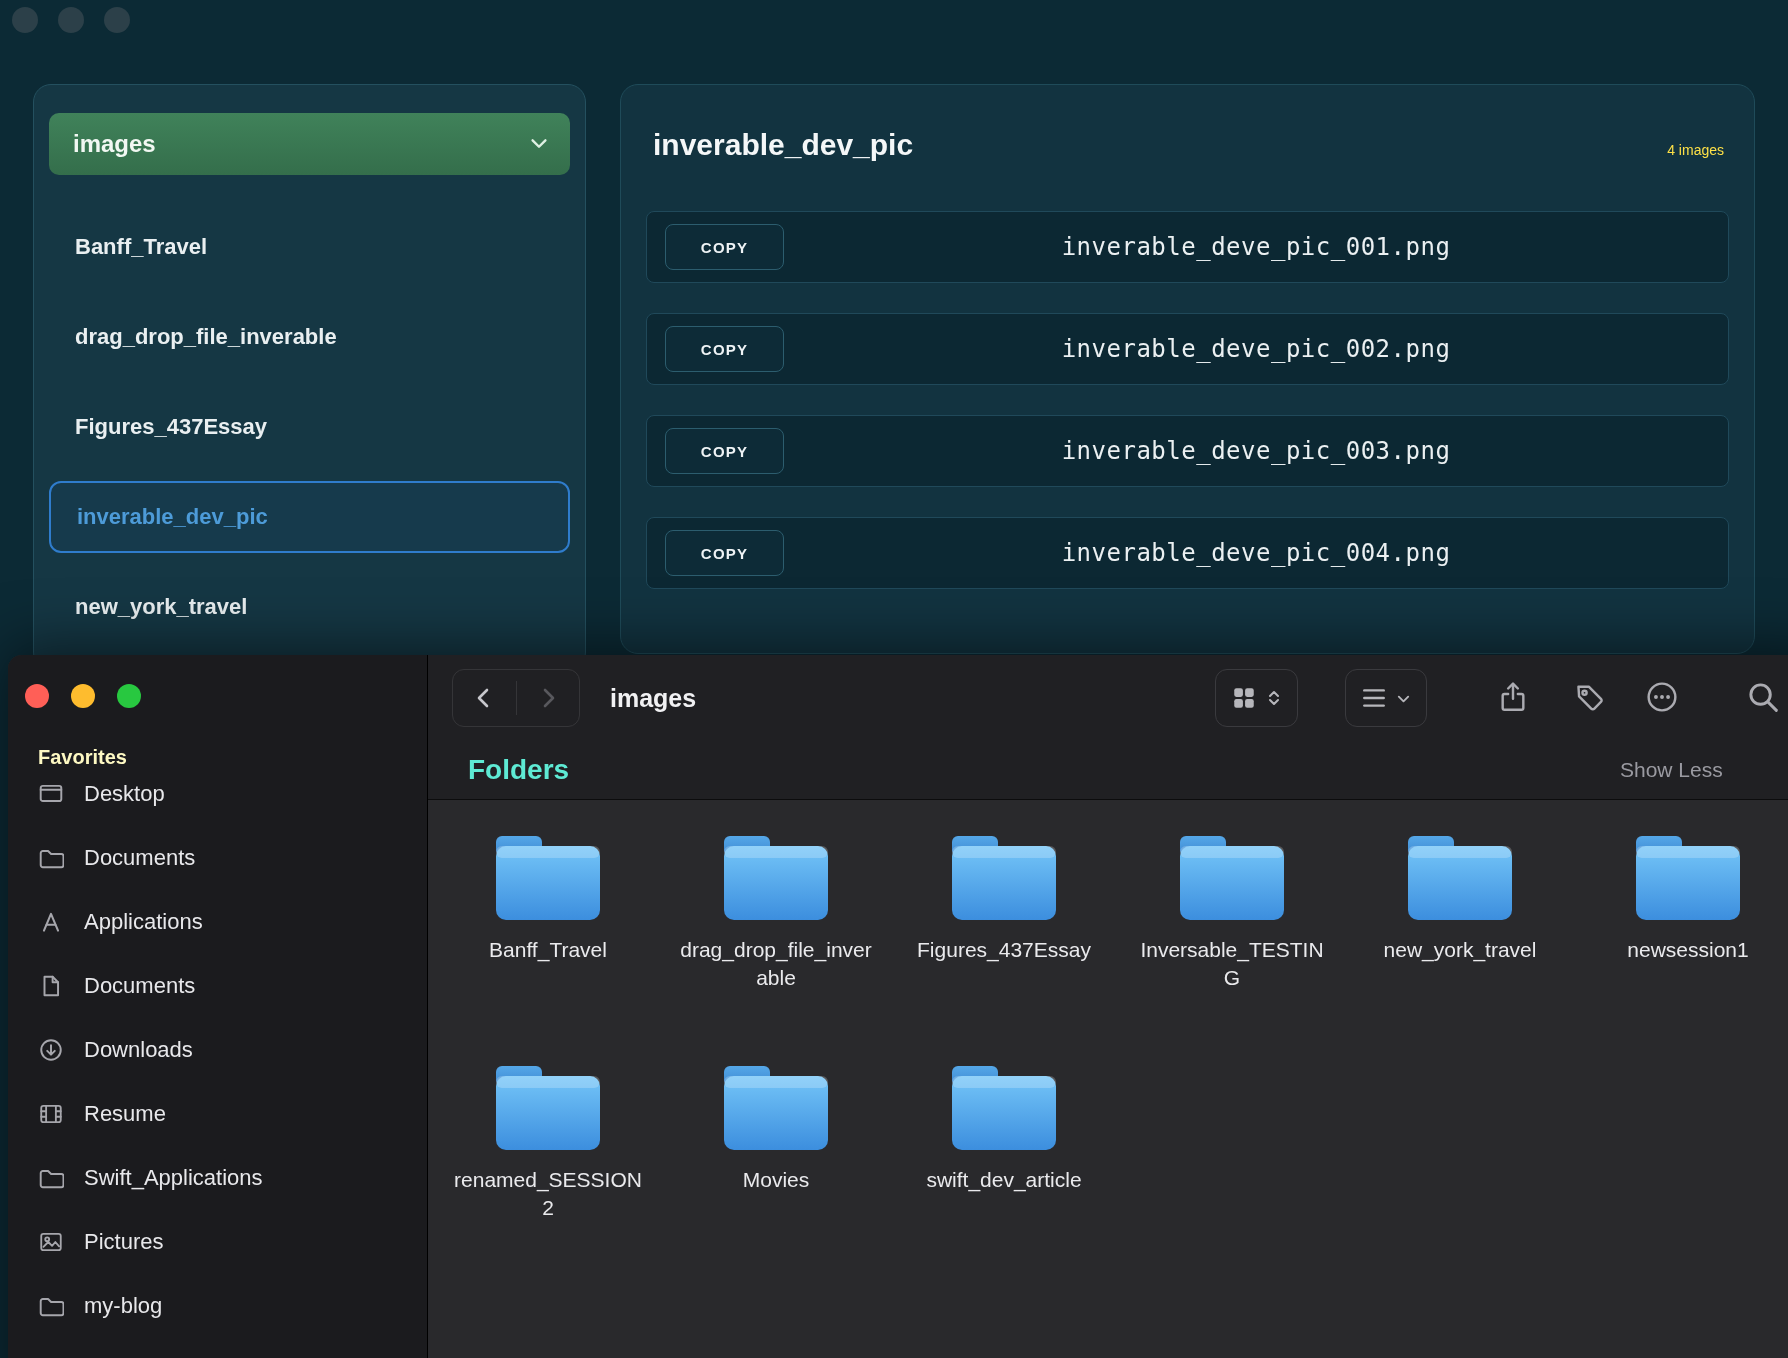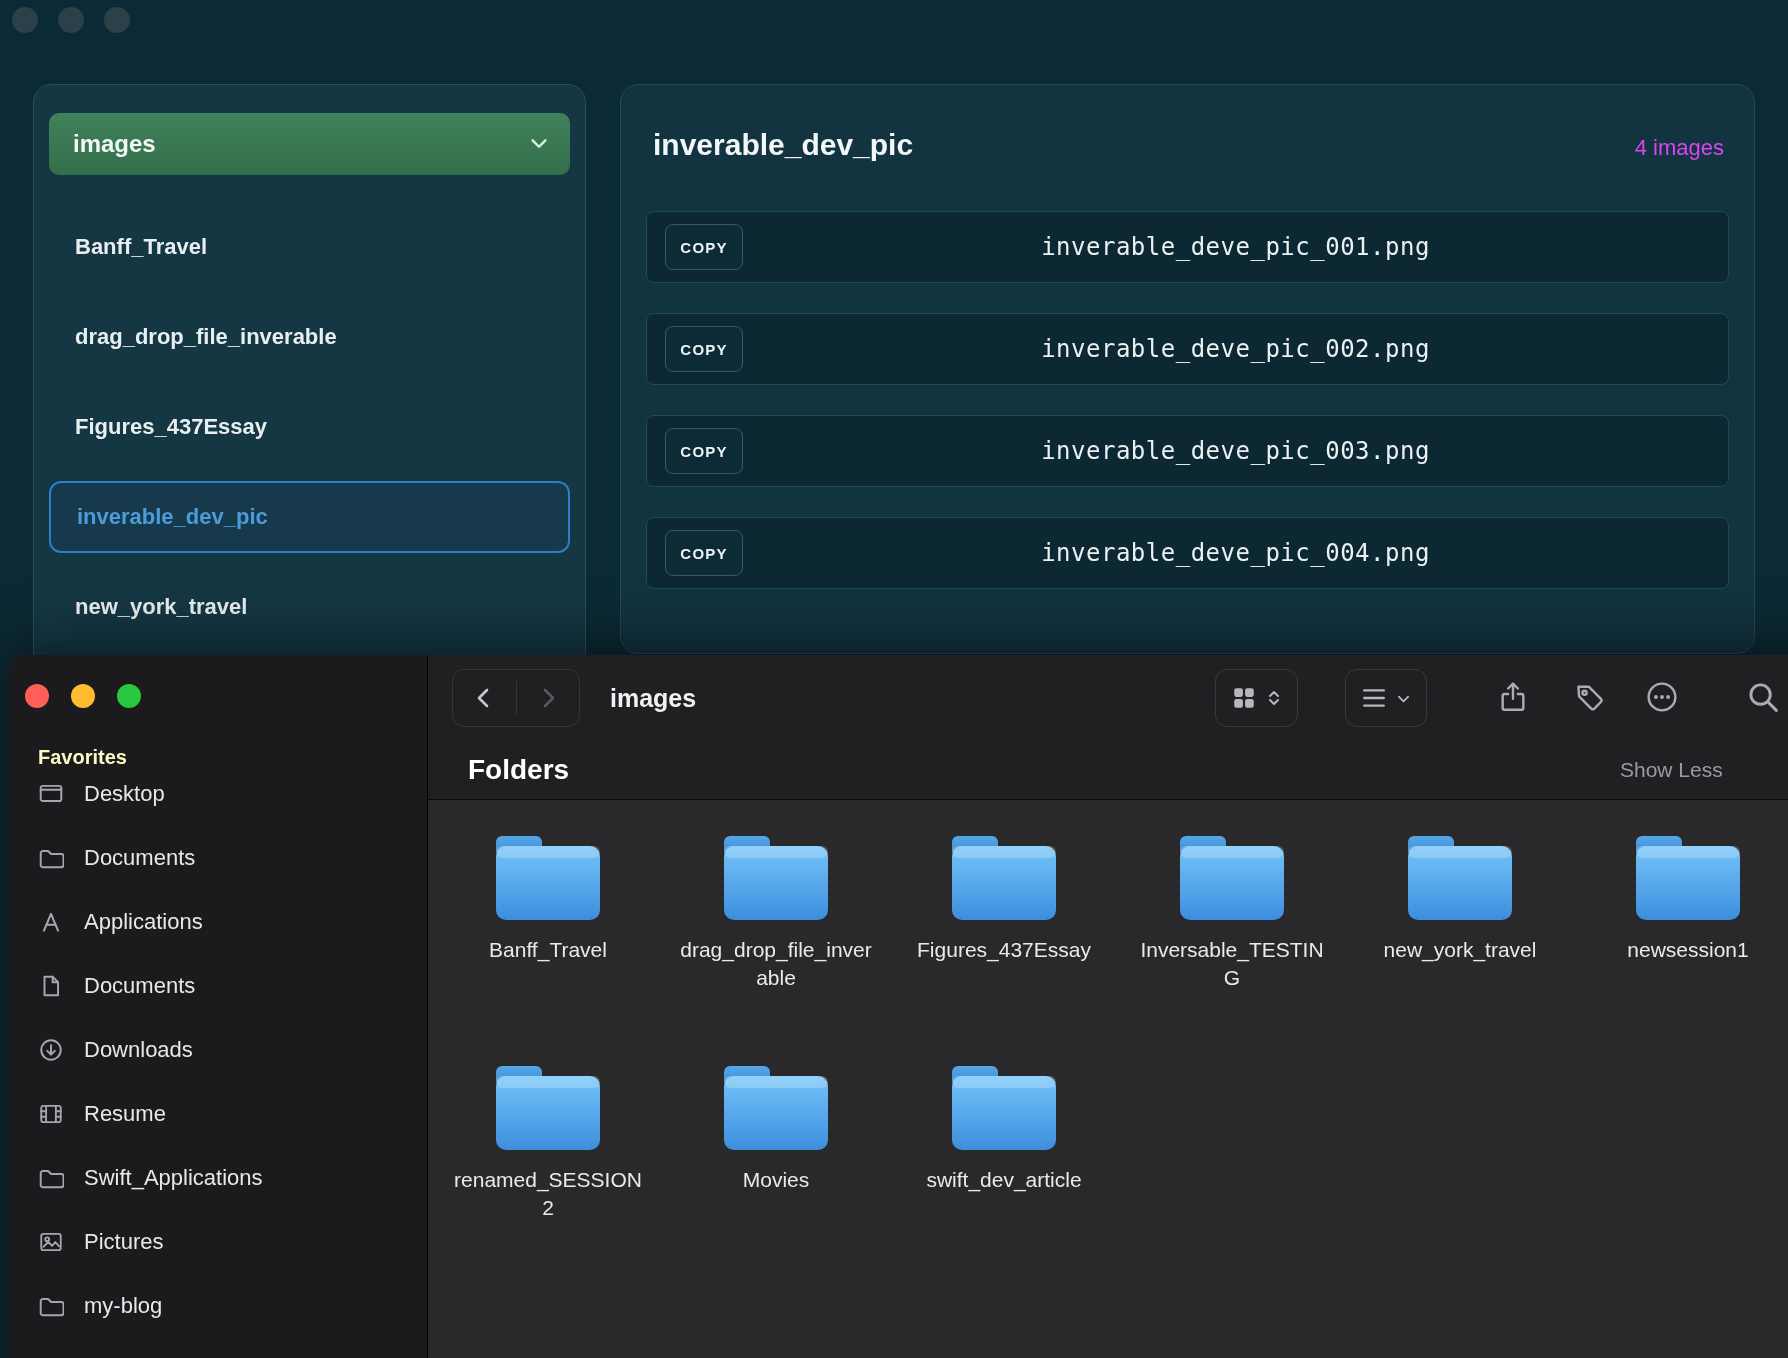--- a/index.html
+++ b/index.html
@@ -42,28 +42,28 @@
   }
 
   
   .right-card {
     position:absolute; left:620px; top:84px; width:1135px; height:570px;
     background:#123340; border:1px solid #1f4b59; border-radius:18px;
     overflow:hidden;
   }
   .panel-head { display:flex; align-items:baseline; padding:40px 30px 0 32px; }
   .panel-title { font-size:30px; font-weight:700; color:#f4f7f8; line-height:40px; }
-  .panel-count { margin-left:auto; font-size:22px; color:#d946ef; }
+  .panel-count { margin-left:auto; font-size:14px; color:#fde047; }
   .file-rows { margin:46px 25px 0; }
   .file-row {
     height:72px; margin-bottom:30px; display:flex; align-items:center;
     background:#0c2833; border:1px solid #20495a; border-radius:8px;
   }
   .copy-btn {
-    margin-left:18px; width:78px; height:46px; border-radius:8px;
+    margin-left:18px; width:119px; height:46px; border-radius:8px;
     background:#0d2b37; border:1px solid #2c5d6e; color:#eef3f5;
     font-family:"Liberation Sans", sans-serif;
     font-size:15px; font-weight:700; letter-spacing:1.2px; cursor:pointer;
   }
   .file-name {
     flex:1; text-align:center;
     font-family:"DejaVu Sans Mono", monospace;
     font-size:24px; color:#ebf0f2; letter-spacing:0.5px;
   }
 
@@ -104,21 +104,21 @@
     position:absolute; top:14px; height:58px;
     border:1px solid #3a3a3e; border-radius:12px;
     display:flex; align-items:center; gap:9px; padding:0 15px; cursor:pointer;
   }
   .tb-icon { position:absolute; top:25px; cursor:pointer; }
 
   .f-header-row {
     height:59px; background:#202023; border-bottom:1px solid #0c0c0d;
     position:relative; display:flex; align-items:center; padding-left:40px;
   }
-  .folders-title { font-size:28px; font-weight:700; color:#ffffff; }
+  .folders-title { font-size:28px; font-weight:700; color:#5eead4; }
   .show-less { position:absolute; left:1192px; font-size:21px; color:#9a9aa1; cursor:pointer; }
 
   .f-content { flex:1; background:#29292c; padding:30px 0 0 6px; }
   .folders-grid { display:grid; grid-template-columns:repeat(6,228px); row-gap:30px; }
   .folder-cell { display:flex; flex-direction:column; align-items:center; min-height:200px; cursor:pointer; }
   .folder-glyph { margin-bottom:10px; }
   .folder-label {
     width:194px; text-align:center; font-size:21px; line-height:1.35;
     color:#eaeaed; overflow-wrap:anywhere;
   }

